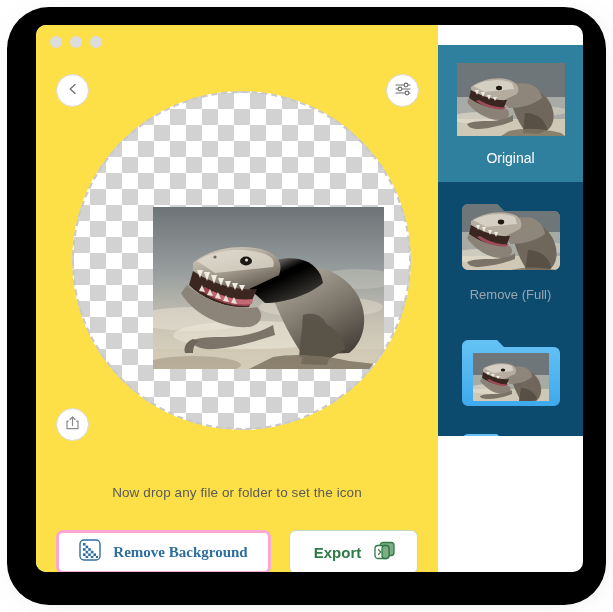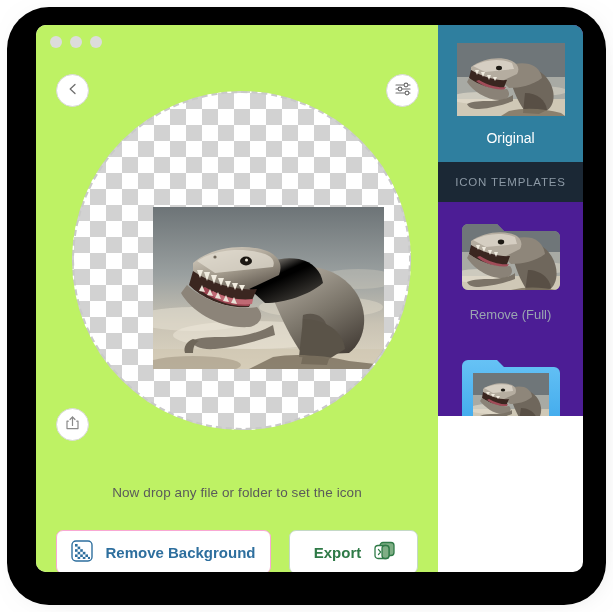--- a/index.html
+++ b/index.html
@@ -43,21 +43,21 @@
     display: flex;
     background: #ffffff;
     box-shadow: 0 10px 34px rgba(0,0,0,0.55);
   }
 
   
   .main-pane {
     position: relative;
     width: 402px;
     height: 547px;
-    background: #bef264;
+    background: #fde047;
     flex: 0 0 402px;
   }
 
   
   .traffic {
     position: absolute;
     left: 14px;
     top: 11px;
     display: flex;
     gap: 8px;
@@ -150,39 +150,41 @@
     align-items: center;
     justify-content: center;
     gap: 12px;
     font-size: 15px;
     font-weight: bold;
     background: #ffffff;
     cursor: pointer;
   }
   .btn-remove {
     flex: 0 0 215px;
-    border: 1px solid #f9a8d4;
+    border: 3px solid #f9a8d4;
     color: #2e6f9e;
+    font-family: Liberation Serif, serif;
   }
   .btn-export {
     flex: 0 0 129px;
     border: 1px solid #c4d9c6;
     color: #2f7a47;
     justify-content: center;
     padding: 0 14px 0 18px;
   }
 
   
   .sidebar {
     width: 145px;
     flex: 0 0 145px;
     height: 391px;
-    background: #4c1d95;
+    background: #0c4a6e;
     overflow: hidden;
     position: relative;
+    margin-top: 20px;
   }
   .side-item {
     width: 145px;
     display: flex;
     flex-direction: column;
     align-items: center;
     cursor: pointer;
   }
   .side-item.selected { background: #2f7f9f; }
 
@@ -466,21 +468,20 @@
               <path d="M12 35 C24 43 38 48 50 46 C54 51 52 56 45 57 C30 58 16 48 10 39 Z" fill="#8a8277"></path>
               <path d="M68 50 C80 50 89 57 90 67 L82 71 L66 70 Z" fill="#584f45"></path>
               <path d="M56 58 C46 62 34 65 22 66 C15 66 11 64 10 61 C16 58 24 58 32 58 C42 58 52 55 56 52 Z" fill="#7b7367"></path>
               <path d="M52 68 C70 64 88 66 104 70 L108 73 L44 73 Z" fill="#7e7362" opacity="0.85"></path>
             </svg>
           </div>
         </div>
         <div class="side-label">Original</div>
       </div>
 
-      <div class="section-head">ICON TEMPLATES</div>
 
       <div class="side-item">
         <div class="thumb-shell">
           <div class="folder-full">
             <div class="clip-wrap">
               <svg viewBox="0 0 108 80" preserveAspectRatio="none">
                 <defs>
                   <clipPath id="folderClipFull">
                     <path d="M5 14 a6 6 0 0 1 6 -6 H40 l7 7 H97 a6 6 0 0 1 6 6 V68 a6 6 0 0 1 -6 6 H11 a6 6 0 0 1 -6 -6 Z"></path>
                   </clipPath>

